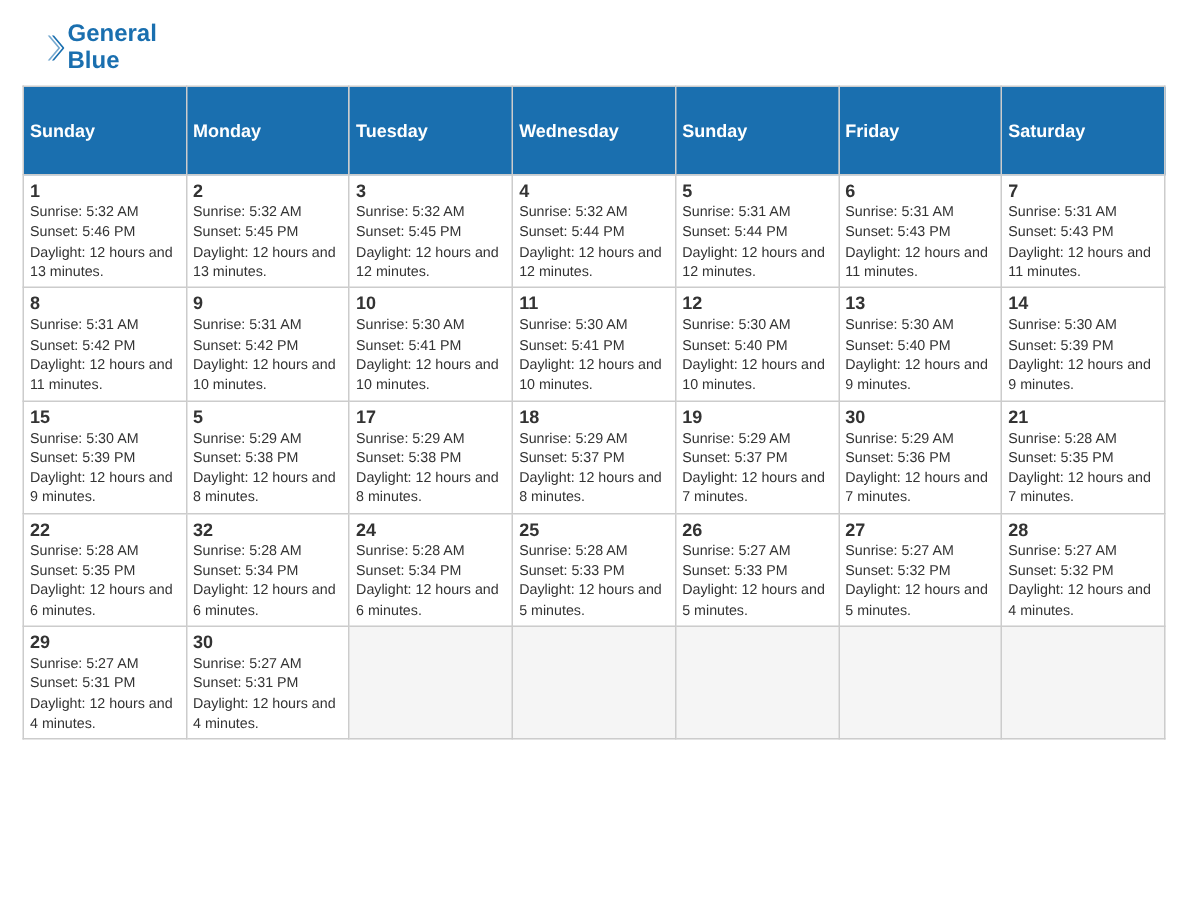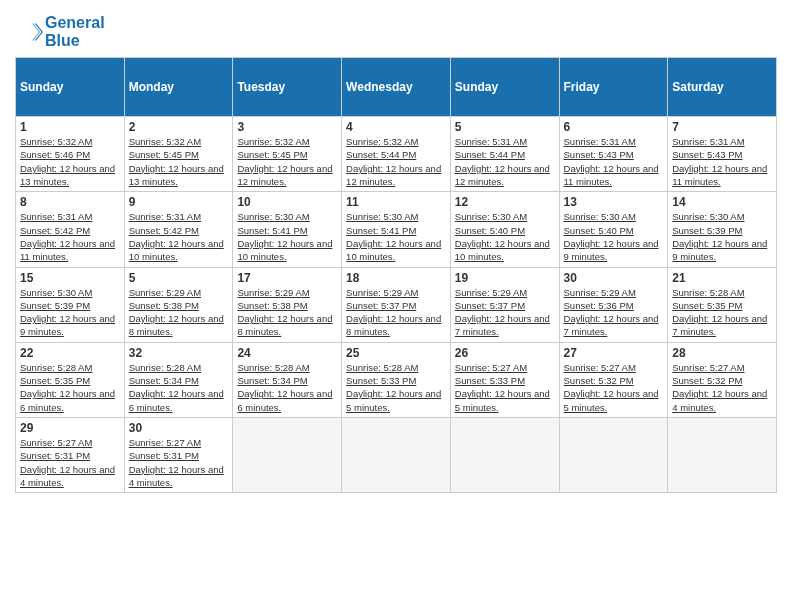--- a/index.html
+++ b/index.html
@@ -76,21 +76,20 @@
       background: #f5f5f5;
     }
     .day-num {
       font-size: 12px;
       font-weight: bold;
       display: block;
       margin-bottom: 1px;
     }
     .day-info {
       line-height: 1.4;
-      text-decoration: underline;
     }
   </style>
 </head>
 <body>
 
 <div class="container">
   <div class="header-area">
     <div class="logo">
       <svg class="logo-icon" viewBox="0 0 40 40">
         <polygon points="28,8 38,20 28,32 30,32 40,20 30,8" fill="#1a6faf"></polygon>

